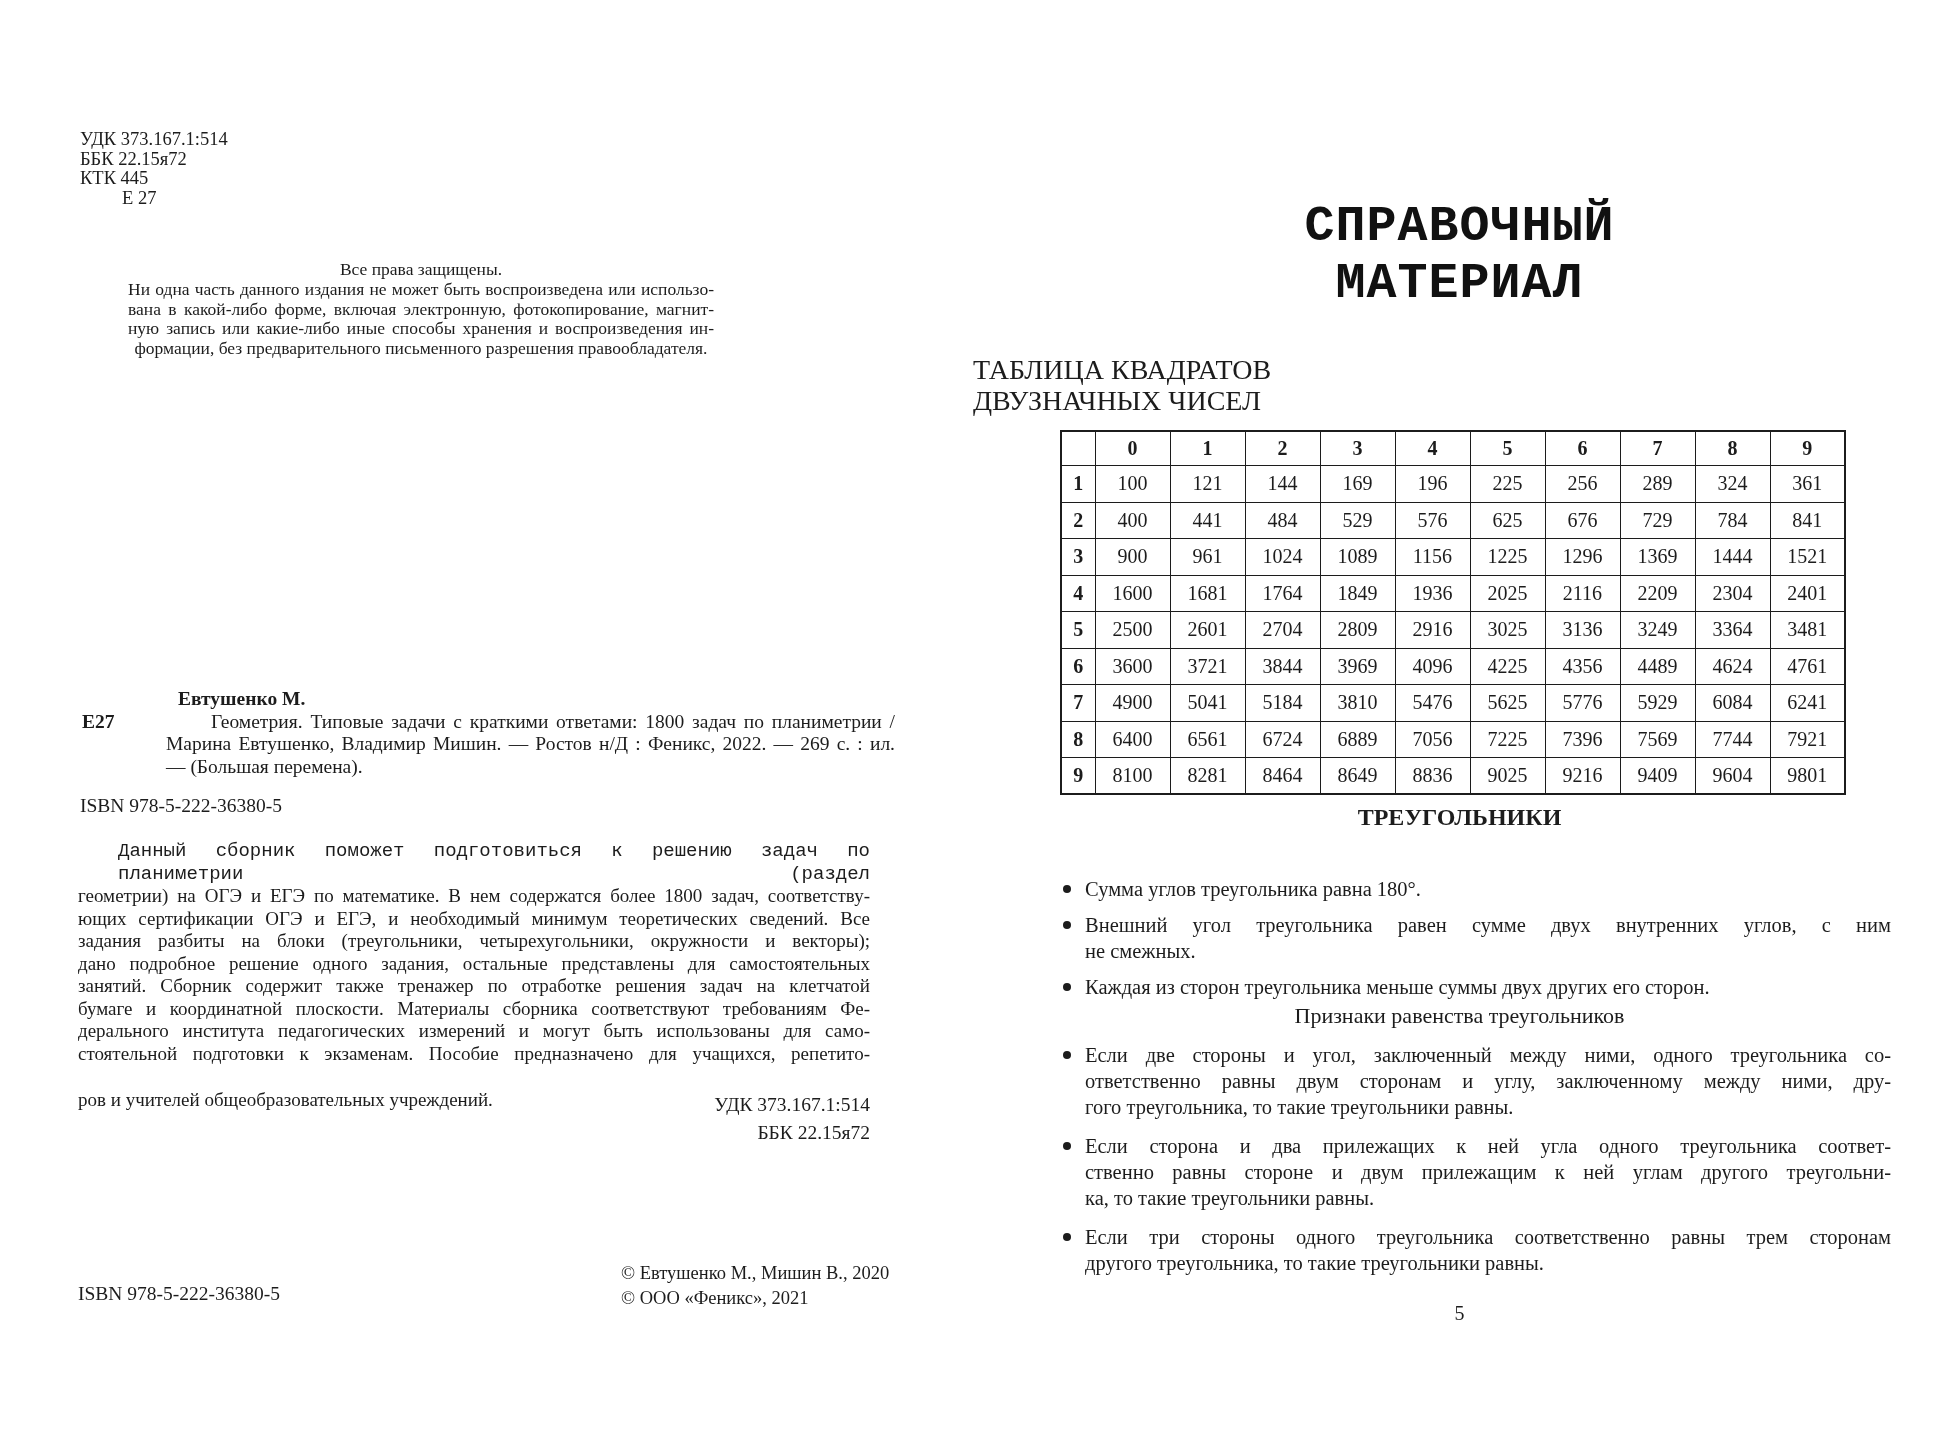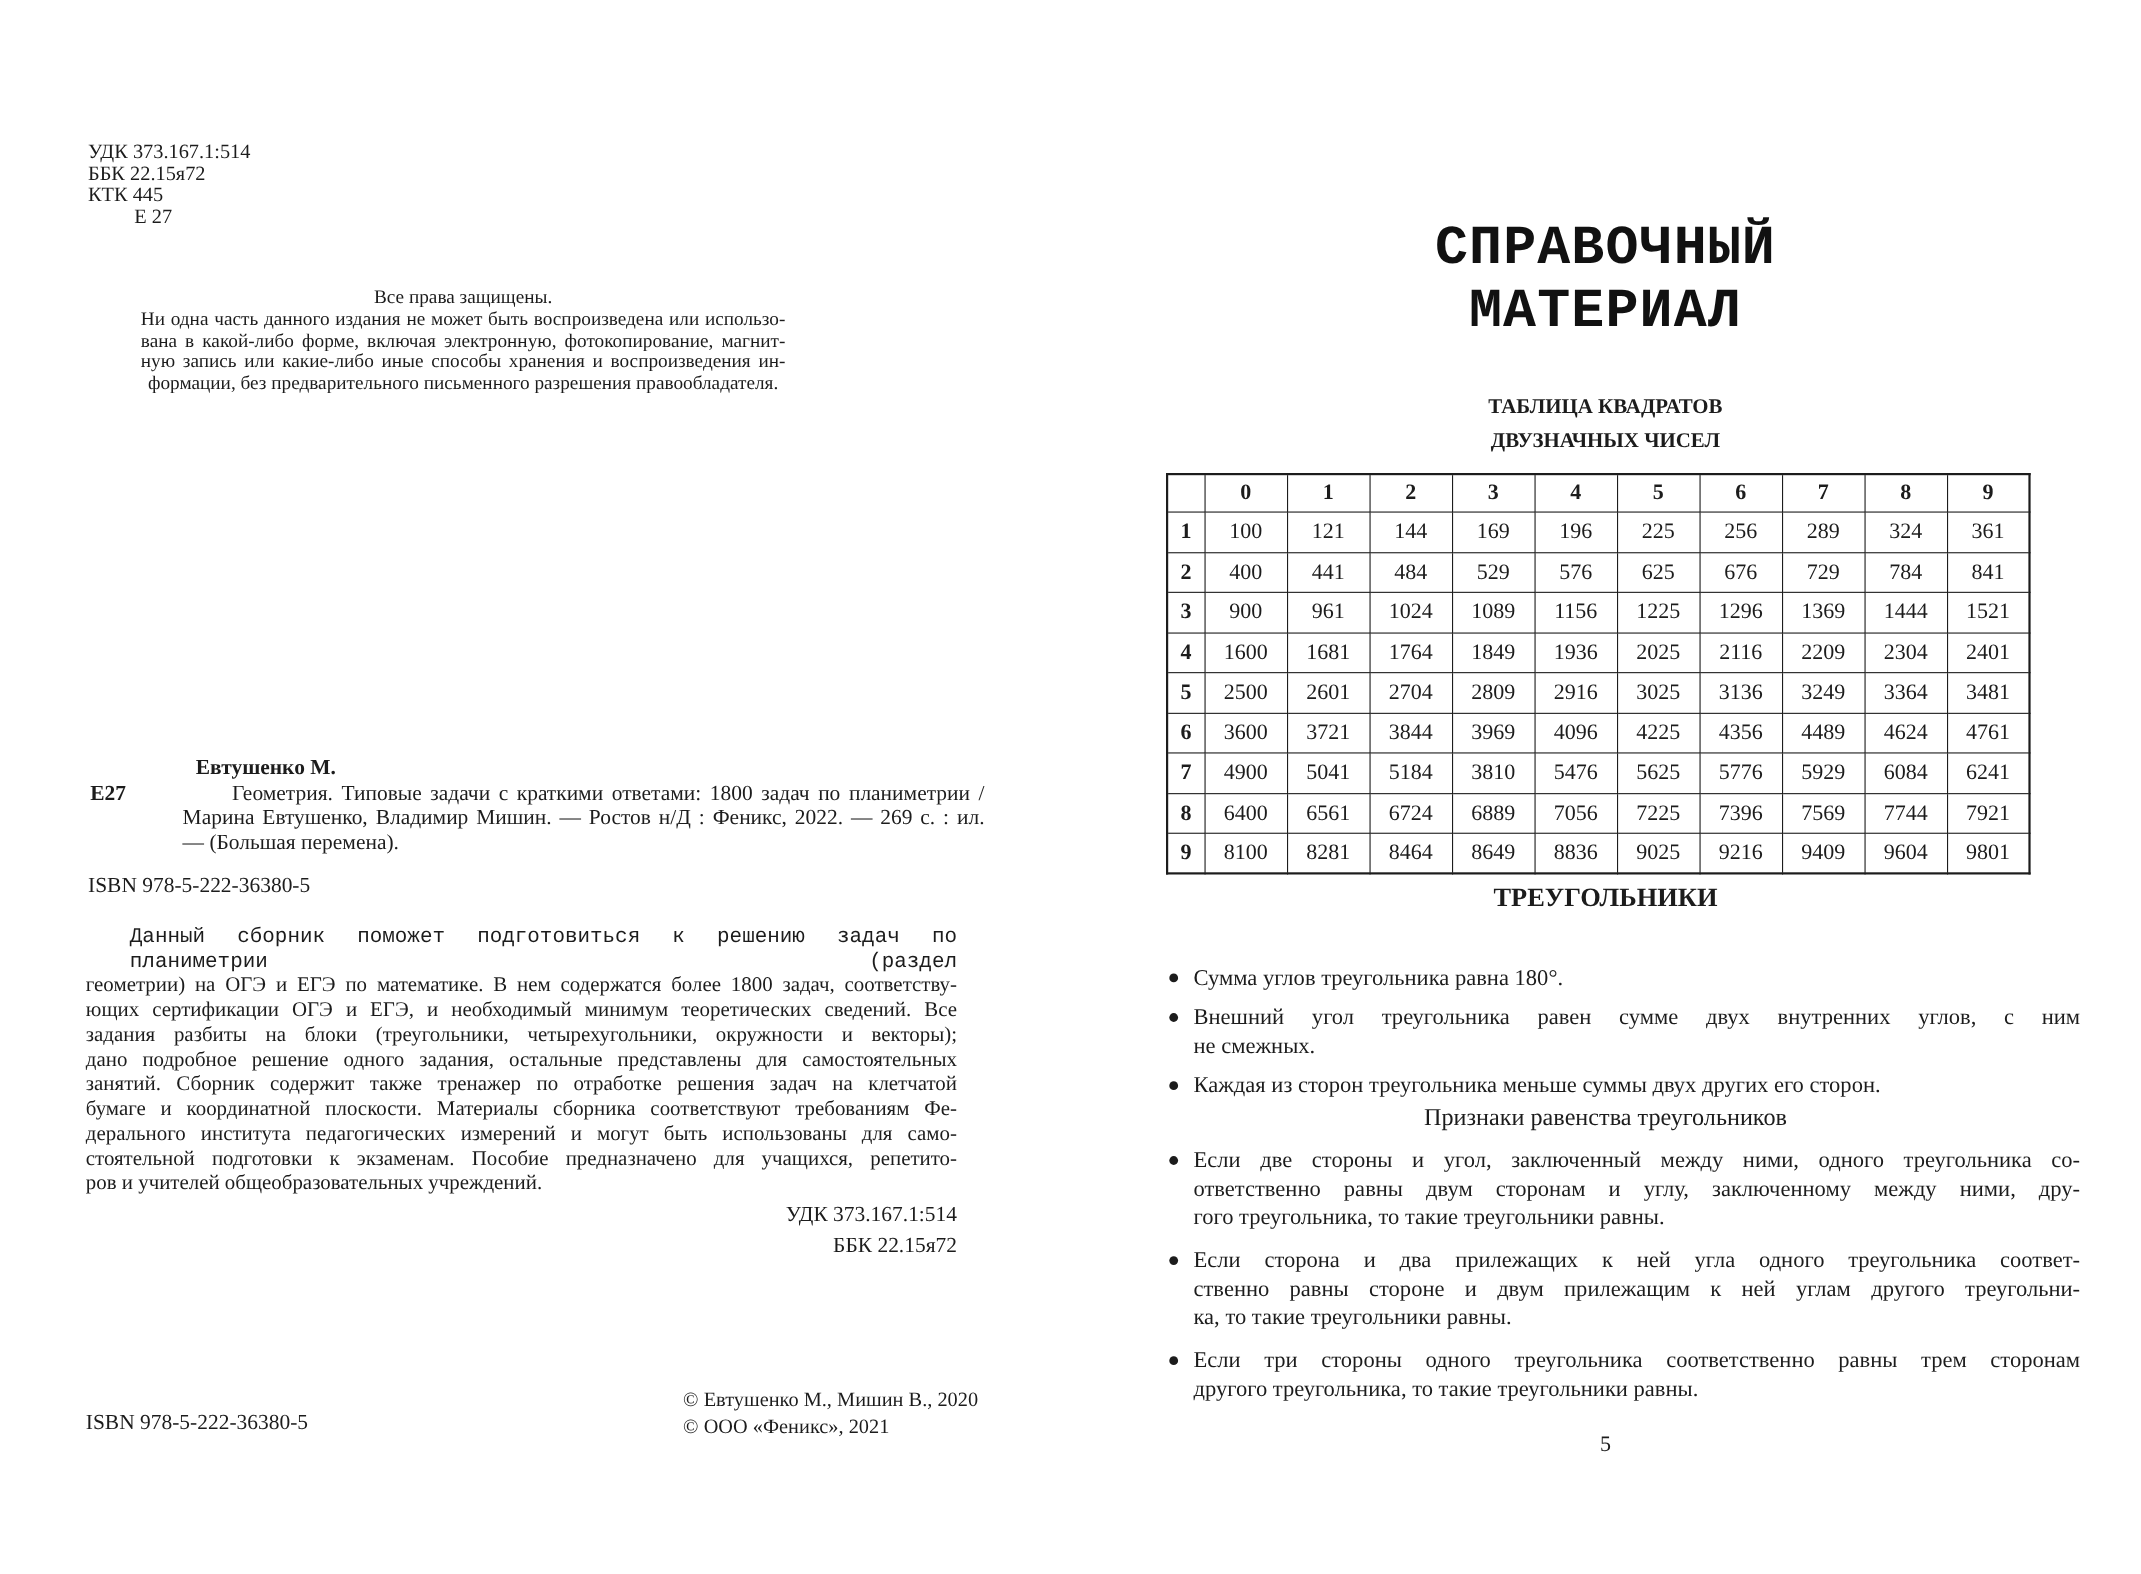--- a/index.html
+++ b/index.html
@@ -32,39 +32,39 @@
   .catalog-lines { margin-left:86px; }
   .catalog-lines .line { text-align:justify; text-align-last:justify; }
   .catalog-lines .line:first-child { padding-left:45px; }
   .catalog-lines .line.last { text-align-last:left; }
 
   .isbn-mid { position:absolute; left:80px; top:795px; font-size:19.5px; }
 
   .annotation { position:absolute; left:78px; top:840px; width:792px; font-size:19px; line-height:22.5px; }
   .annotation .line { text-align:justify; text-align-last:justify; }
   .annotation .line:first-child { padding-left:40px;font-family:Liberation Mono, monospace; }
-  .annotation .line.last { text-align-last:left; }
+  .annotation .line.last { text-align-last:left;margin-top:24px; }
 
   .codes-bottom { position:absolute; left:78px; top:1091px; width:792px; font-size:19.5px; line-height:27.5px; }
   .codes-bottom .line { text-align:right; }
 
   .footer-isbn { position:absolute; left:78px; top:1283px; font-size:19.5px; }
   .footer-copy { position:absolute; left:621px; top:1261px; font-size:18.5px; line-height:24.5px; }
 
   
   .rp-title {
     position:absolute; left:0; top:198px; width:100%;
     text-align:center;
     font-family:Liberation Mono, monospace;
     font-weight:bold; font-size:50px; line-height:57px; letter-spacing:1px;
     color:#111;
   }
   .rp-subtitle {
     position:absolute; left:0; top:354px; width:100%;
-    text-align:center; font-weight:bold; font-size:19px; line-height:31px;
+    text-align:left; font-weight:normal; font-size:28px; line-height:31px;
   }
 
   .squares-table {
     position:absolute; left:87px; top:430px;
     border-collapse:collapse;
     font-size:20px;
     border:2.5px solid #1c1c1c;
     table-layout:fixed;
   }
   .squares-table th, .squares-table td {

